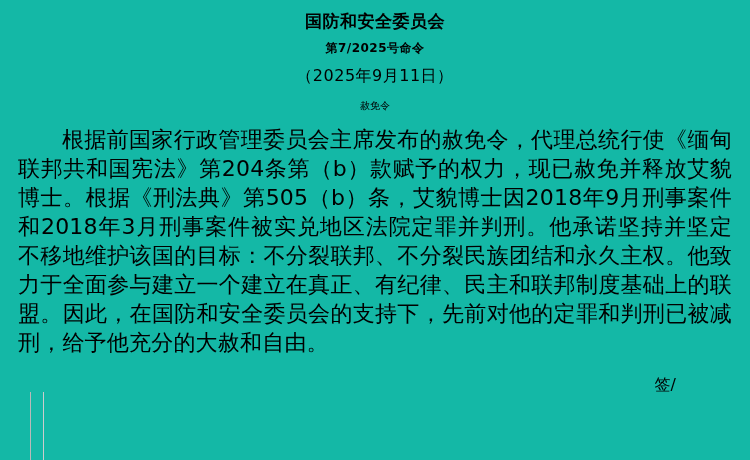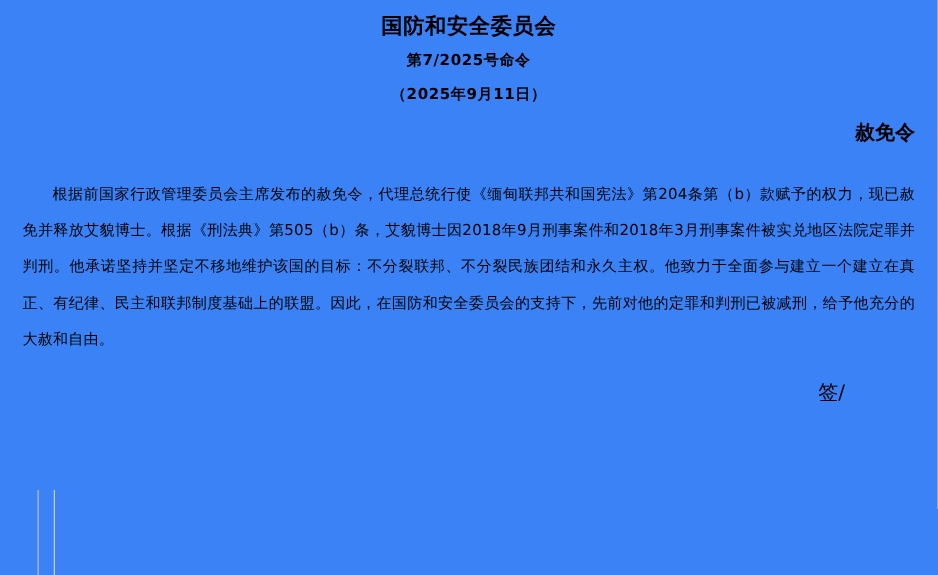--- a/index.html
+++ b/index.html
@@ -11,21 +11,21 @@
     height: 460px;
     background: #ffffff;
     font-family: "DejaVu Sans", "Liberation Sans", sans-serif;
     color: #000000;
     overflow: hidden;
   }
   .page {
     position: relative;
     width: 750px;
     height: 460px;
-    background: #3b82f6;
+    background: #14b8a6;
     box-sizing: border-box;
   }
   
   .margin-rule {
     position: absolute;
     left: 30px;
     top: 392px;
     width: 0;
     height: 68px;
     border-left: 1px solid #b9b9b9;
@@ -50,33 +50,33 @@
     text-align: center;
     font-weight: bold;
     font-size: 17px;
     line-height: 27px;
     letter-spacing: 0.5px;
   }
   .heading.sub {
     font-size: 12px;
   }
   .heading.date {
-    font-weight: bold;
-    font-size: 12px;
+    font-weight: normal;
+    font-size: 16px;
   }
   .title {
-    text-align: right;
-    font-weight: bold;
-    font-size: 16px;
+    text-align: center;
+    font-weight: normal;
+    font-size: 10px;
     line-height: 30px;
     margin-top: 2px;
   }
   .body-text {
-    margin-top: 20px;
-    font-size: 12px;
+    margin-top: 4px;
+    font-size: 22px;
     line-height: 29px;
     text-align: justify;
     text-justify: inter-ideograph;
     text-indent: 2em;
     letter-spacing: 0.2px;
   }
   .sign-block {
     margin-top: 14px;
     text-align: right;
     padding-right: 56px;

